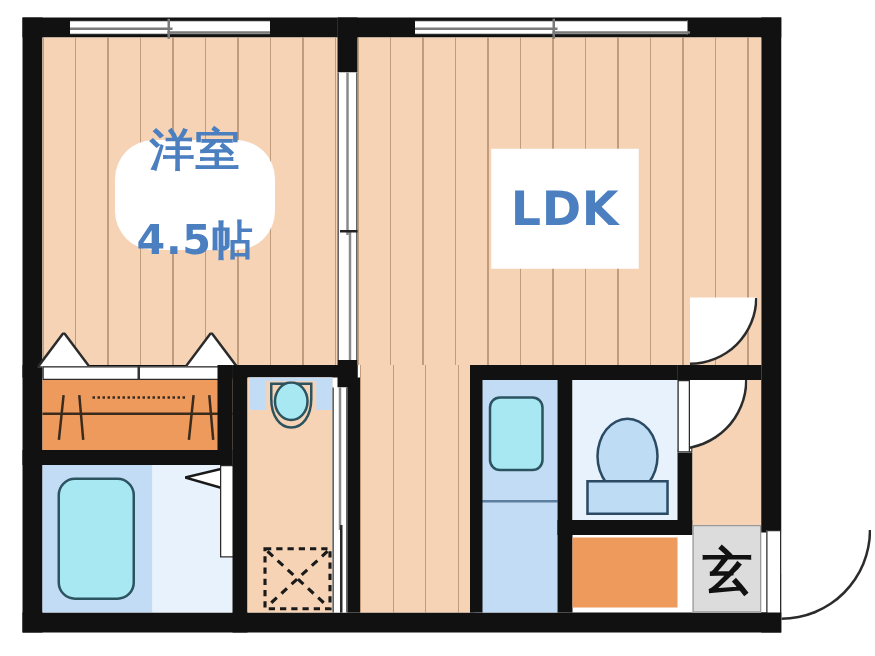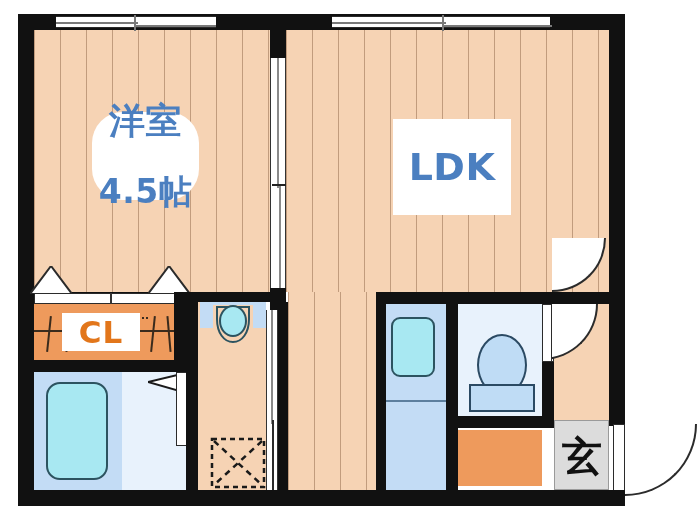--- a/index.html
+++ b/index.html
@@ -96,21 +96,21 @@
   </div>
 
   <div class="abs wall" style="left:270px;top:14px;width:16px;height:44px;"></div>
   <div class="abs slide-v" style="left:270px;top:58px;width:16px;height:230px;">
     <div class="abs" style="left:6px;top:0;width:1.5px;height:130px;background:#8a8a8a;"></div>
     <div class="abs" style="left:8px;top:126px;width:1.5px;height:104px;background:#8a8a8a;"></div>
     <div class="abs" style="left:1px;top:126px;width:14px;height:2px;background:#222;"></div>
   </div>
   <div class="abs wall" style="left:270px;top:288px;width:16px;height:22px;"></div>
 
-  <div class="label" style="left:92px;top:112px;width:107px;height:88px;font-size:36px;border-radius:31px;">
+  <div class="label" style="left:92px;top:112px;width:128px;height:88px;font-size:36px;border-radius:31px;">
     <span class="l1">洋室</span>
     <span class="l2" style="font-size:33px;">4.5帖</span>
   </div>
 
   <div class="label" style="left:393px;top:119px;width:118px;height:96px;font-size:38px;">
     <span class="l1">LDK</span>
   </div>
 
   <div class="abs wall" style="left:18px;top:292px;width:268px;height:10px;"></div>
 
@@ -128,21 +128,20 @@
   <div class="abs" style="left:110px;top:293px;width:2px;height:16px;background:#333;"></div>
 
   <div class="abs closet-orange" style="left:34px;top:304px;width:152px;height:56px;">
     <div class="rod" style="left:0;top:26px;width:152px;height:1.6px;"></div>
     <div class="rod" style="left:14px;top:12px;width:1.6px;height:36px;transform:rotate(6deg);"></div>
     <div class="rod" style="left:30px;top:12px;width:1.6px;height:36px;transform:rotate(-5deg);"></div>
     <div class="rod" style="left:118px;top:12px;width:1.6px;height:36px;transform:rotate(6deg);"></div>
     <div class="rod" style="left:134px;top:12px;width:1.6px;height:36px;transform:rotate(-5deg);"></div>
     <div class="dotrow" style="left:40px;top:13px;width:74px;"></div>
   </div>
-  <div class="cl-label" style="left:62px;top:313px;width:78px;height:38px;font-size:31px;">CL</div>
 
   <div class="abs wall" style="left:18px;top:360px;width:168px;height:12px;"></div>
 
   <div class="abs wall" style="left:174px;top:292px;width:12px;height:80px;"></div>
 
   <div class="abs tile-blue" style="left:34px;top:372px;width:88px;height:118px;"></div>
   <div class="abs tile-light" style="left:122px;top:372px;width:64px;height:118px;"></div>
   <div class="abs tub" style="left:46px;top:382px;width:62px;height:98px;"></div>
 
   <div class="abs" style="left:148px;top:372px;width:42px;height:30px;">

